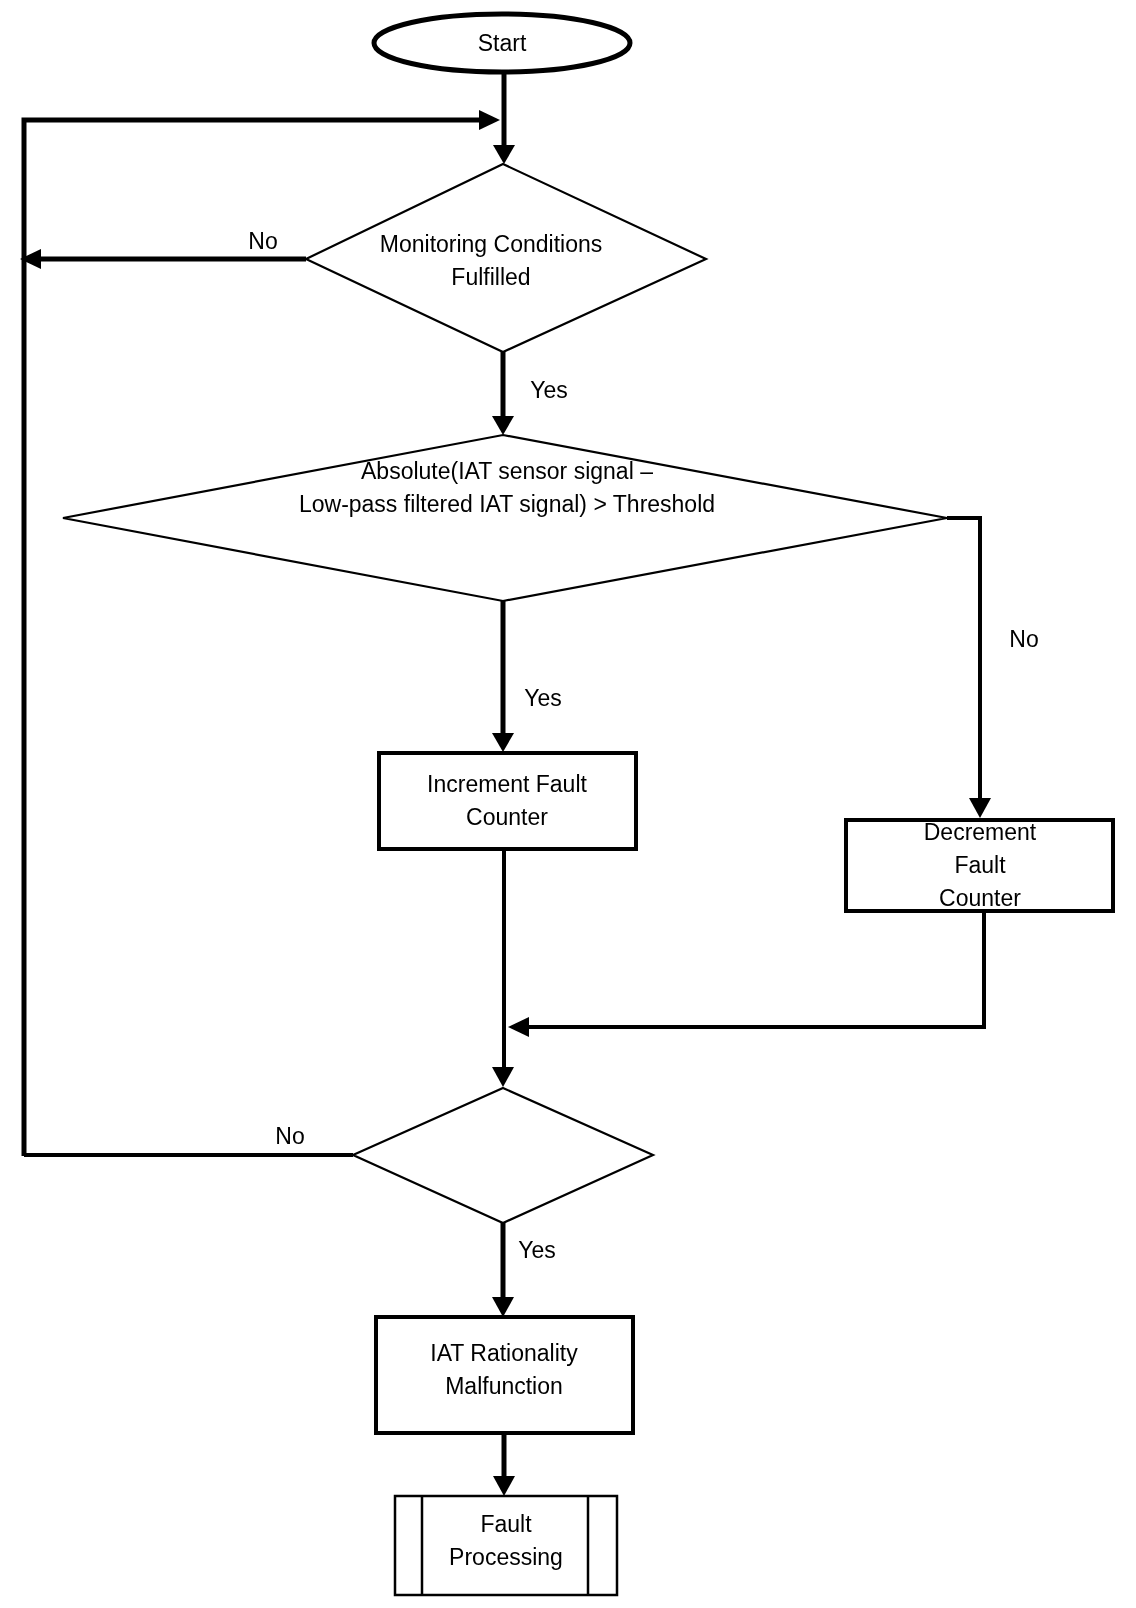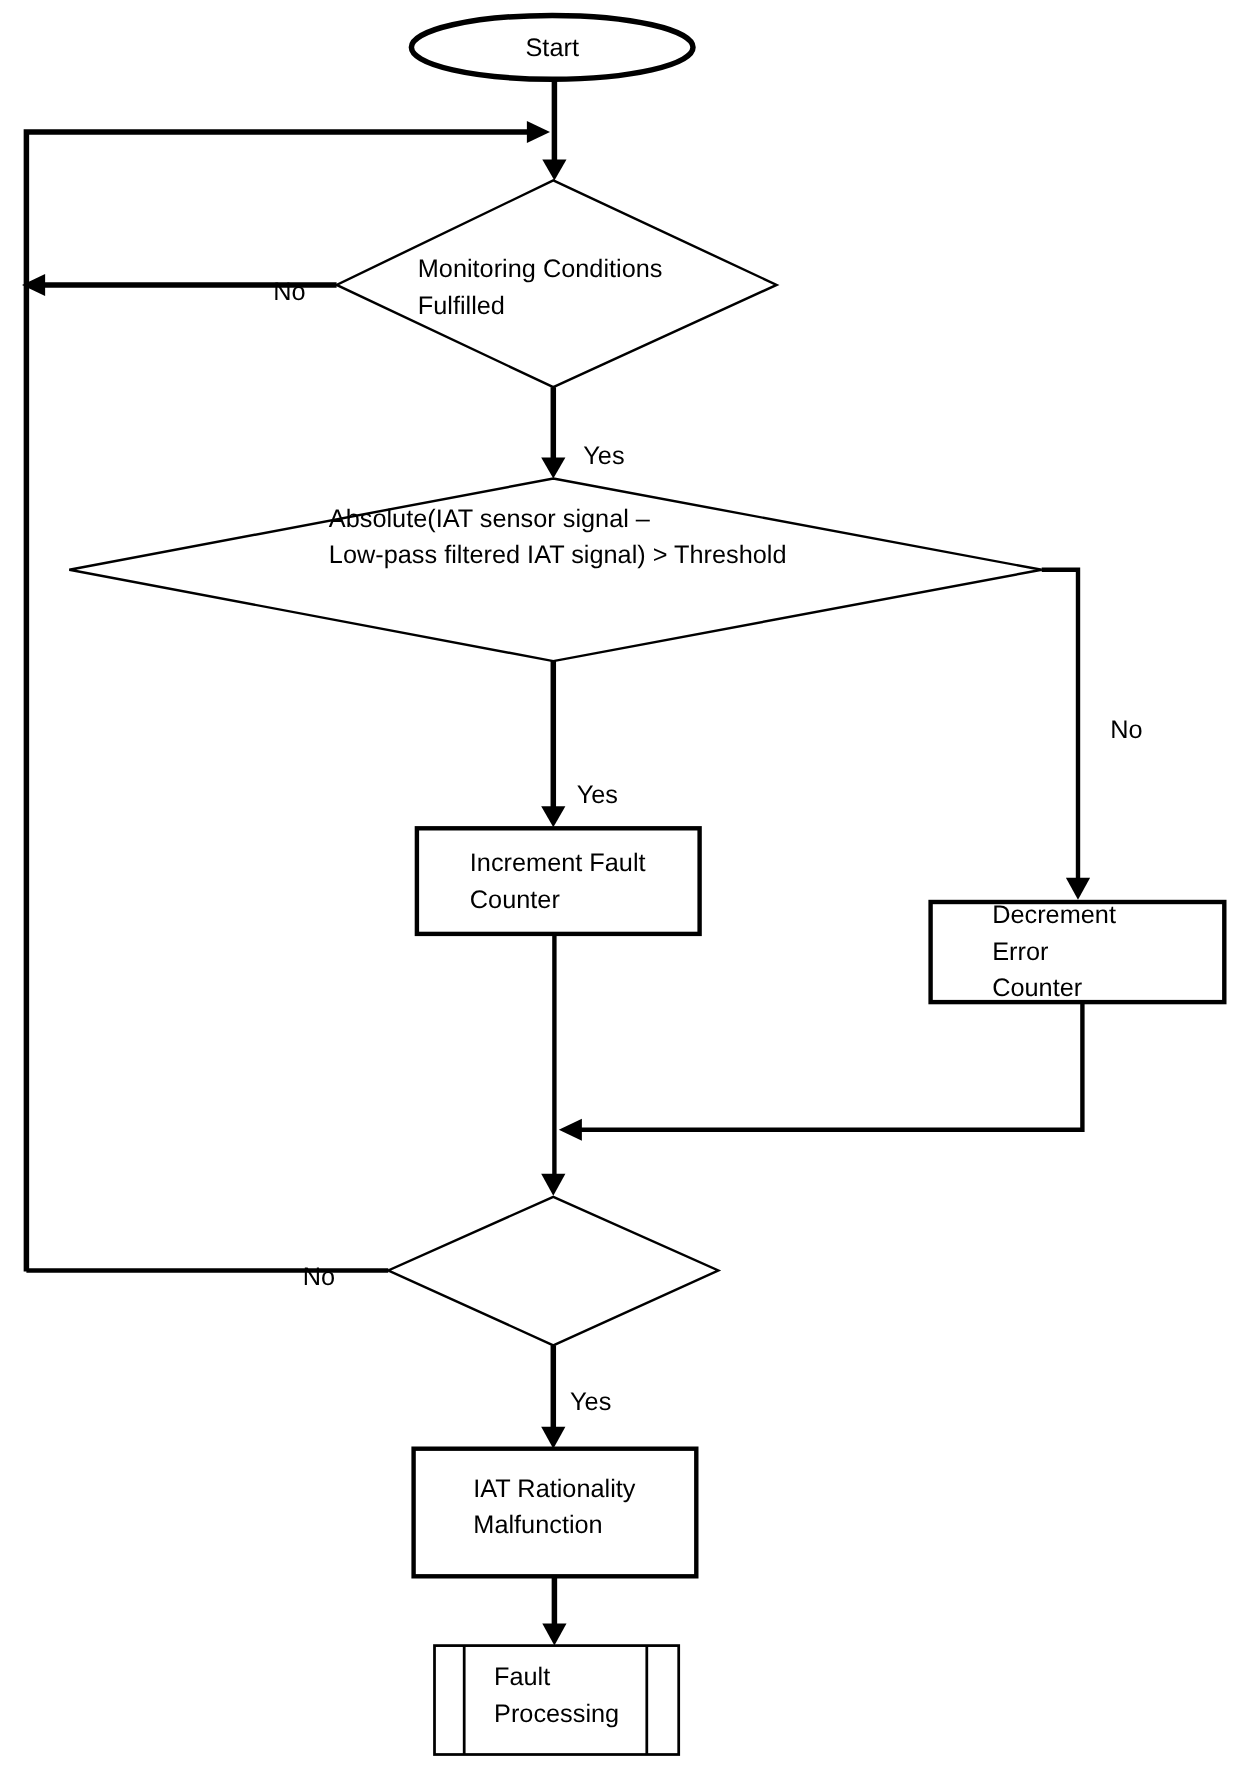--- a/index.html
+++ b/index.html
@@ -17,28 +17,28 @@
     overflow: hidden;
   }
   .canvas svg {
     position: absolute;
     left: 0;
     top: 0;
   }
   .label {
     position: absolute;
     transform: translate(-50%, -50%);
+    text-align: center;
     white-space: pre-line;
     font-size: 23px;
     line-height: 33px;
     color: #000000;
   }
   .edge-label {
     line-height: 26px;
-    margin-top: 24px;
   }
 </style>
 </head>
 <body>
 
 <div class="canvas">
 
   <svg width="1136" height="1608" viewBox="0 0 1136 1608" fill="none" stroke="#000000">
 
     <g>
@@ -118,21 +118,21 @@
 
   <div class="label" style="left:491px; top:261px;">Monitoring Conditions
 Fulfilled</div>
 
   <div class="label" style="left:507px; top:488px;">Absolute(IAT sensor signal –
 Low-pass filtered IAT signal) &gt; Threshold</div>
 
   <div class="label" style="left:507px; top:801px;">Increment Fault
 Counter</div>
 
-  <div class="label" style="left:980px; top:865px;">Decrement Error
+  <div class="label" style="left:980px; top:865px;">Decrement Fault
 Counter</div>
 
 
   <div class="label" style="left:506px; top:1541px;">Fault
 Processing</div>
 
   <div class="label" style="left:504px; top:1370px;">IAT Rationality
 Malfunction</div>
 
   <div class="label edge-label" style="left:263px; top:241px;">No</div>

